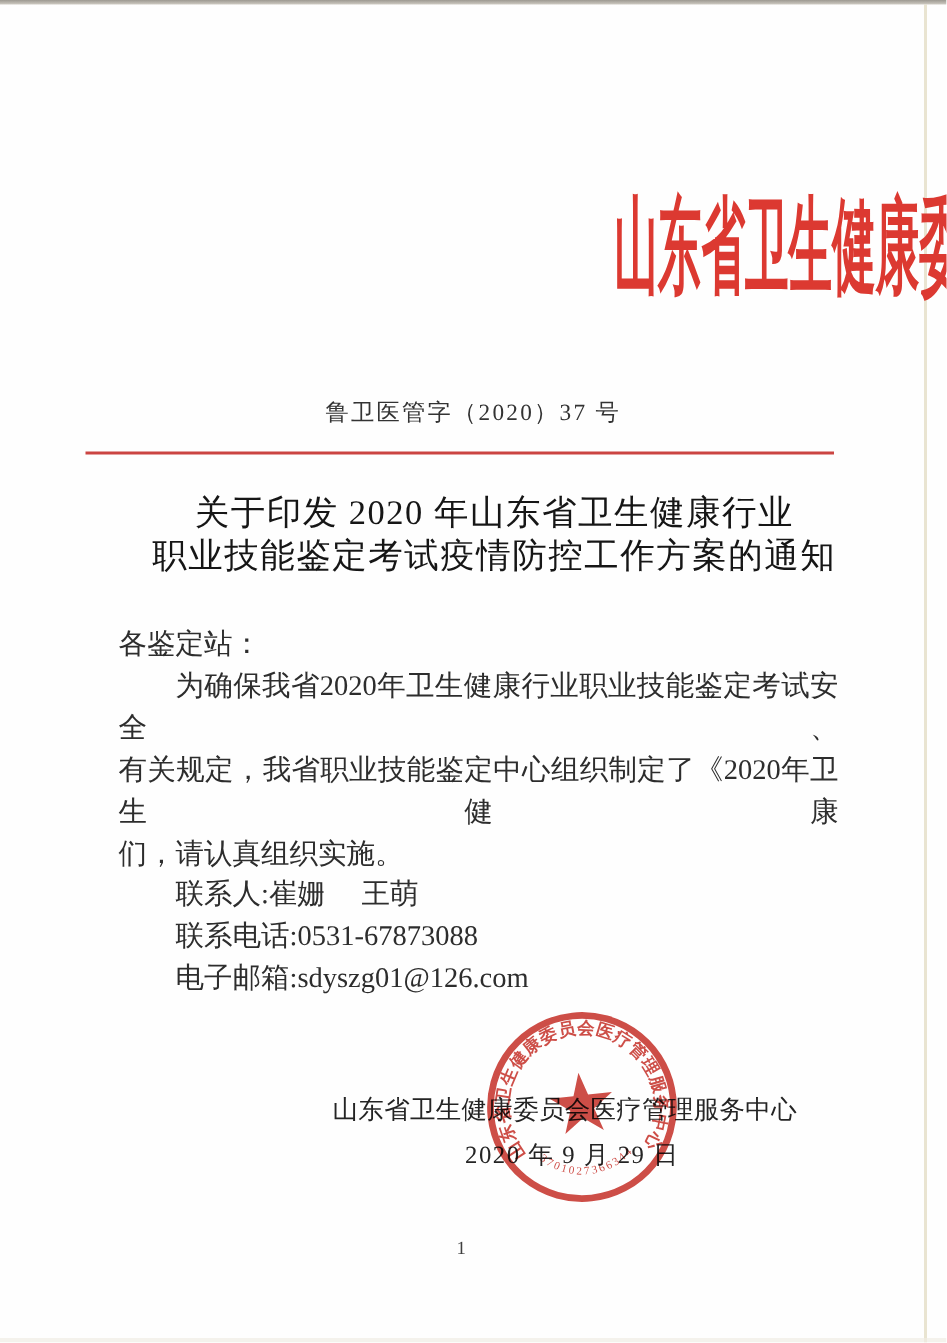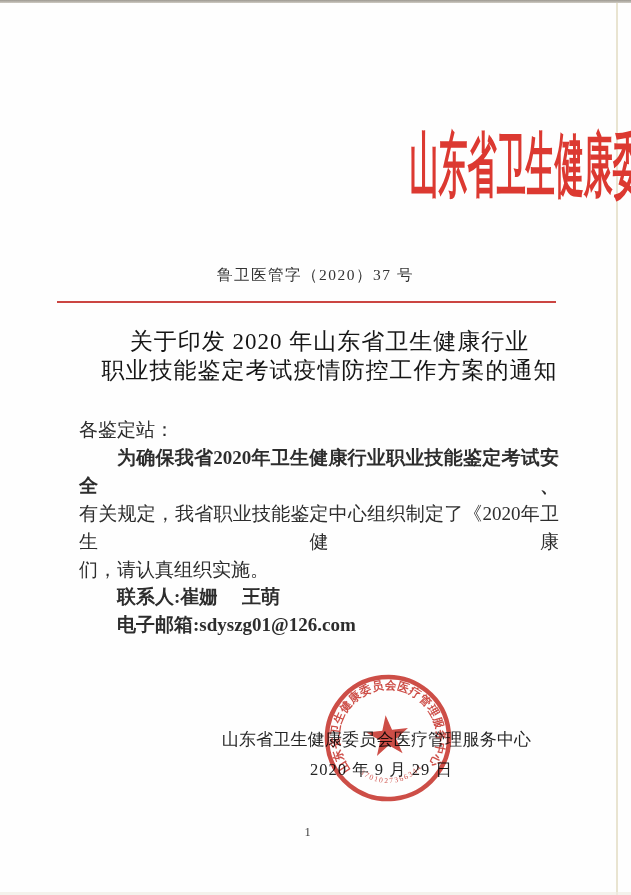--- a/index.html
+++ b/index.html
@@ -37,21 +37,21 @@
   .red-rule{position:absolute;top:301px;left:57px;width:499px;height:2px;
     background:var(--rule-red);}
 
   .doc-title{position:absolute;top:327px;left:14px;width:631px;text-align:center;
     font-weight:normal;font-size:23px;line-height:29px;letter-spacing:1px;
     color:#161616;}
 
   .body-text{position:absolute;top:416px;left:79px;width:480px;
     font-size:19px;line-height:27.9px;color:var(--ink);}
   .bline{width:100%;}
-  .ind{text-indent:2em;font-weight:bold;}
+  .ind{text-indent:2em;}
   .j{text-align:justify;text-align-last:justify;}
 
   .sig{position:absolute;top:728px;left:0;width:631px;text-align:center;
     font-size:17px;letter-spacing:0.2px;transform:translateX(61px);color:#242424;}
   .sig-date{position:absolute;top:759px;left:0;width:631px;text-align:center;
     font-size:16.5px;letter-spacing:1px;transform:translateX(66px);color:#242424;}
 
   .seal{position:absolute;left:321px;top:671px;width:134px;height:134px;
     transform:rotate(-6deg);opacity:.9;mix-blend-mode:multiply;}
   .seal text{fill:var(--seal-red);font-family:"Liberation Serif","DejaVu Serif",serif;}
@@ -79,20 +79,21 @@
     <div>关于印发 2020 年山东省卫生健康行业</div>
     <div>职业技能鉴定考试疫情防控工作方案的通知</div>
   </div>
 
   <div class="body-text">
     <div class="bline">各鉴定站：</div>
     <div class="bline ind j">为确保我省2020年卫生健康行业职业技能鉴定考试安全、</div>
     <div class="bline j">有关规定，我省职业技能鉴定中心组织制定了《2020年卫生健康</div>
     <div class="bline">们，请认真组织实施。</div>
     <div class="bline ind">联系人:崔姗　 王萌</div>
+    <div class="bline ind">联系电话:0531-67873088</div>
     <div class="bline ind">电子邮箱:sdyszg01@126.com</div>
   </div>
 
   <div class="sig">山东省卫生健康委员会医疗管理服务中心</div>
   <div class="sig-date">2020 年 9 月 29 日</div>
 
   <svg class="seal" viewBox="0 0 134 134" xmlns="http://www.w3.org/2000/svg">
     <defs>
       <path id="ringArc" d="M 27.8 96.5 A 49 49 0 1 1 106.2 96.5" fill="none"></path>
       <path id="codeArc" d="M 32.5 95.9 A 45 45 0 0 0 101.5 95.9" fill="none"></path>

